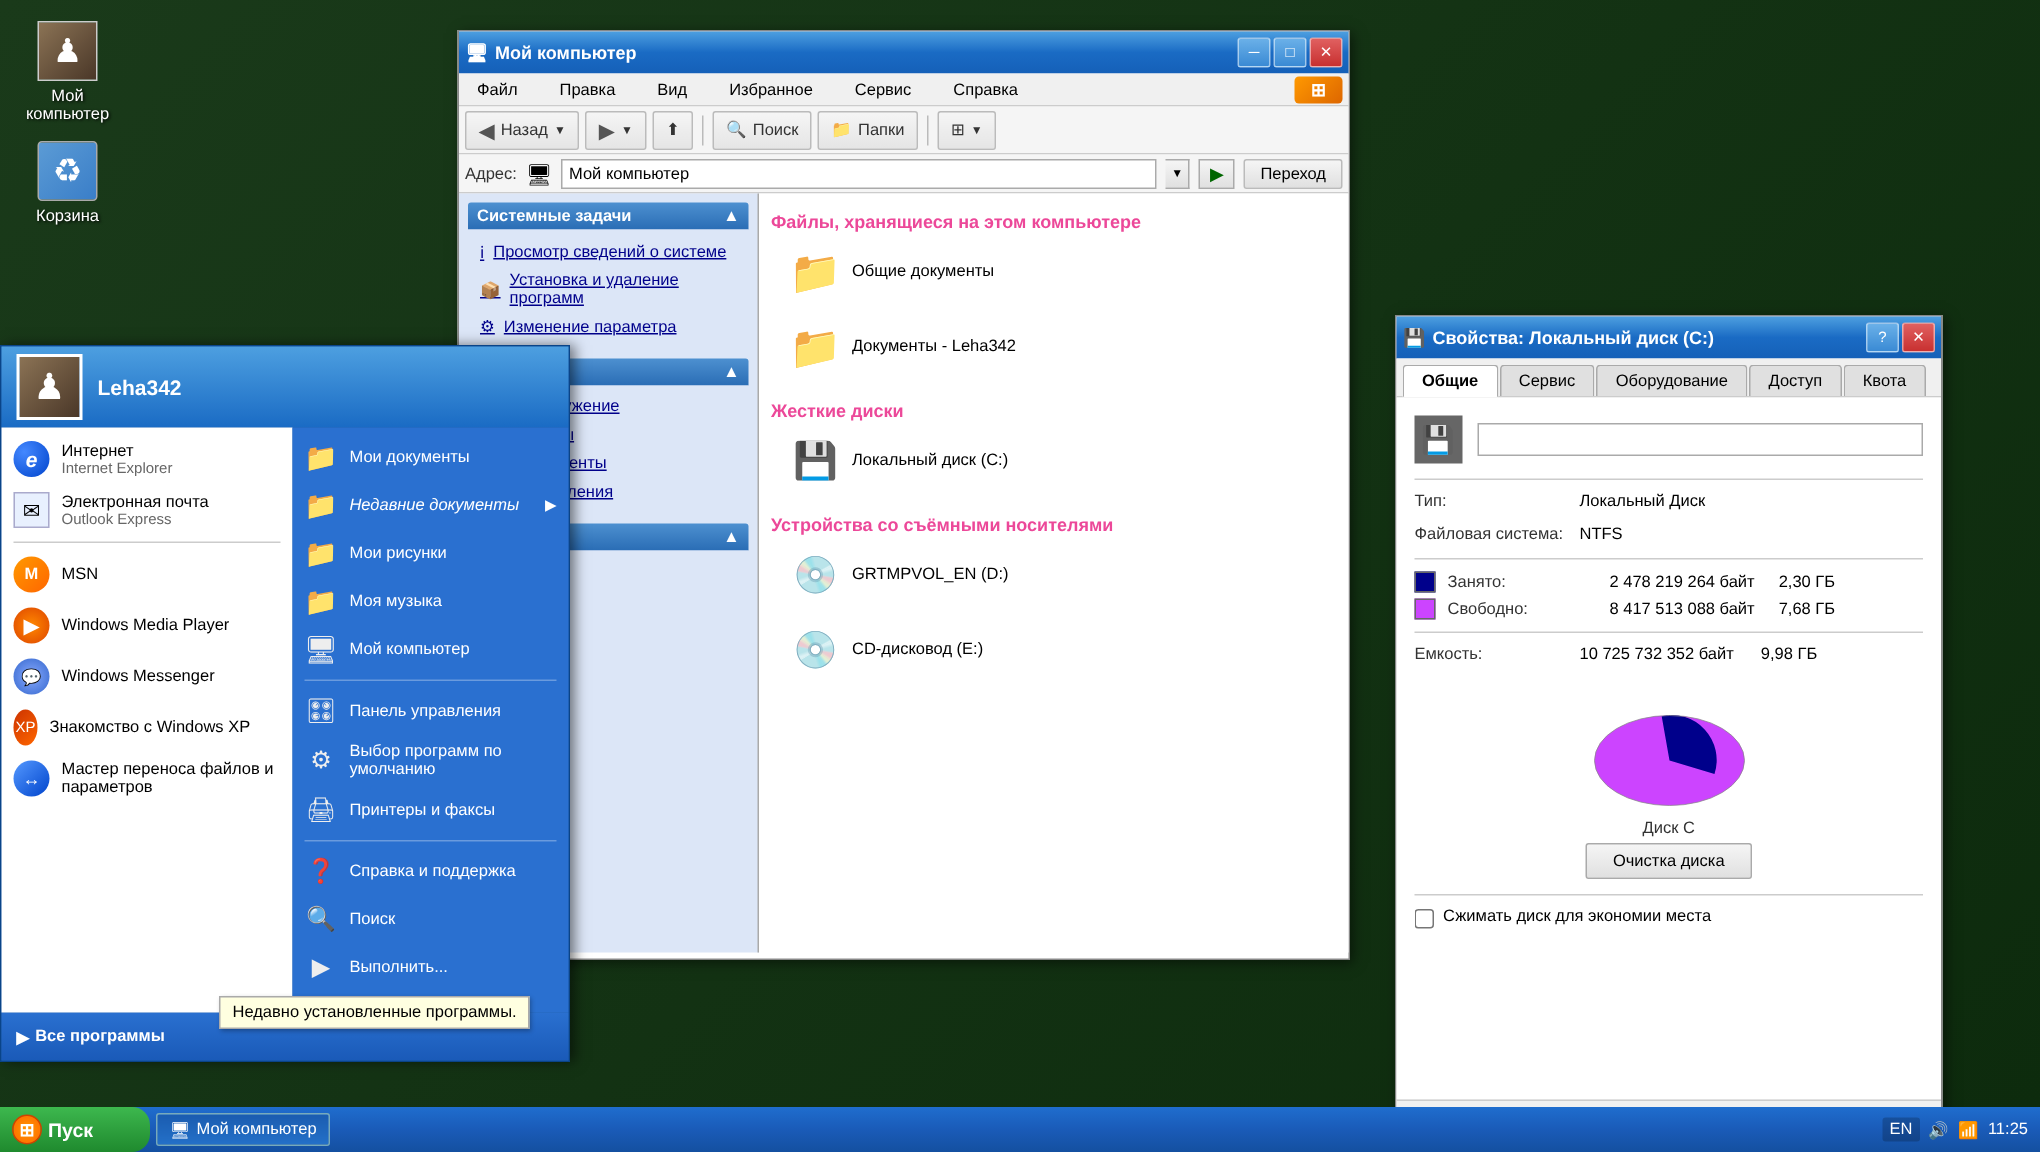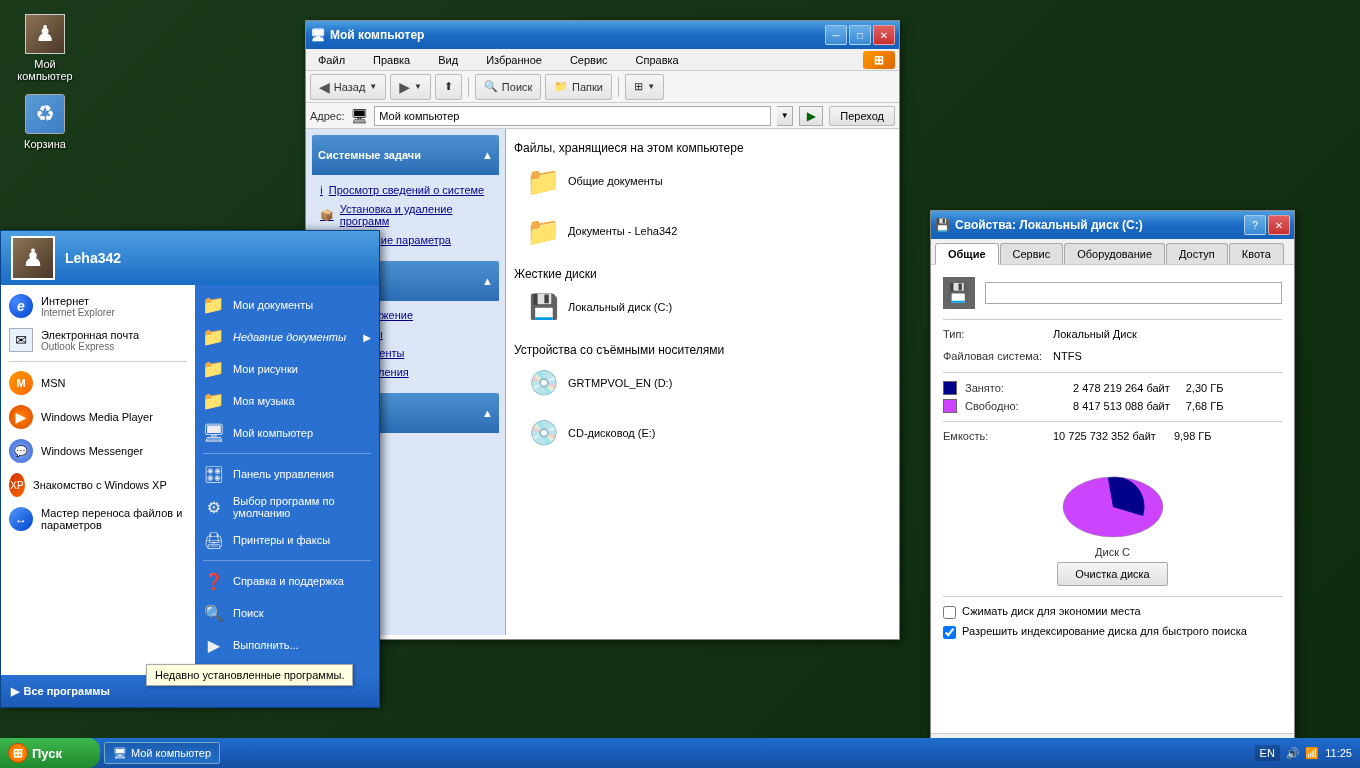--- a/index.html
+++ b/index.html
@@ -323,21 +323,21 @@
 
     .sidebar-section {
       margin-bottom: 8px;
     }
 
     .sidebar-header {
       background: linear-gradient(to bottom, #4d90d0, #2a6db5);
       color: white;
       font-weight: bold;
       font-size: 11px;
-      padding: 14px 6px;
+      padding: 3px 6px;
       display: flex;
       justify-content: space-between;
       align-items: center;
       border-radius: 2px 2px 0 0;
       cursor: pointer;
     }
 
     .sidebar-content {
       background: #dce6f7;
       padding: 4px;
@@ -356,24 +356,24 @@
 
     .main-content {
       flex: 1;
       background: white;
       padding: 8px;
       overflow-y: auto;
     }
 
     .content-section-title {
       font-size: 12px;
-      color: #000000;
+      color: #ec4899;
       margin-bottom: 6px;
       margin-top: 4px;
-      font-weight: normal;
+      font-weight: bold;
     }
 
     .content-items {
       display: flex;
       flex-wrap: wrap;
       gap: 10px;
       margin-bottom: 16px;
       padding-left: 8px;
     }
 
@@ -1087,24 +1087,20 @@
         </svg>
         <span class="pie-label">Диск С</span>
         <button class="clean-disk-btn" style="margin-top:4px;">Очистка диска</button>
       </div>
 
       <div class="dialog-sep"></div>
       <div class="checkbox-row">
         <input type="checkbox" style="">
         <span>Сжимать диск для экономии места</span>
       </div>
-      <div class="checkbox-row">
-        <input type="checkbox" checked="" style="">
-        <span>Разрешить индексирование диска для быстрого поиска</span>
-      </div>
     </div>
     <div class="dialog-footer">
       <button class="dialog-btn">ОК</button>
       <button class="dialog-btn">Отмена</button>
       <button class="dialog-btn" style="color:#aaa;">Применить</button>
     </div>
   </div>
 
   <div class="start-menu">
     <div class="start-menu-header">

